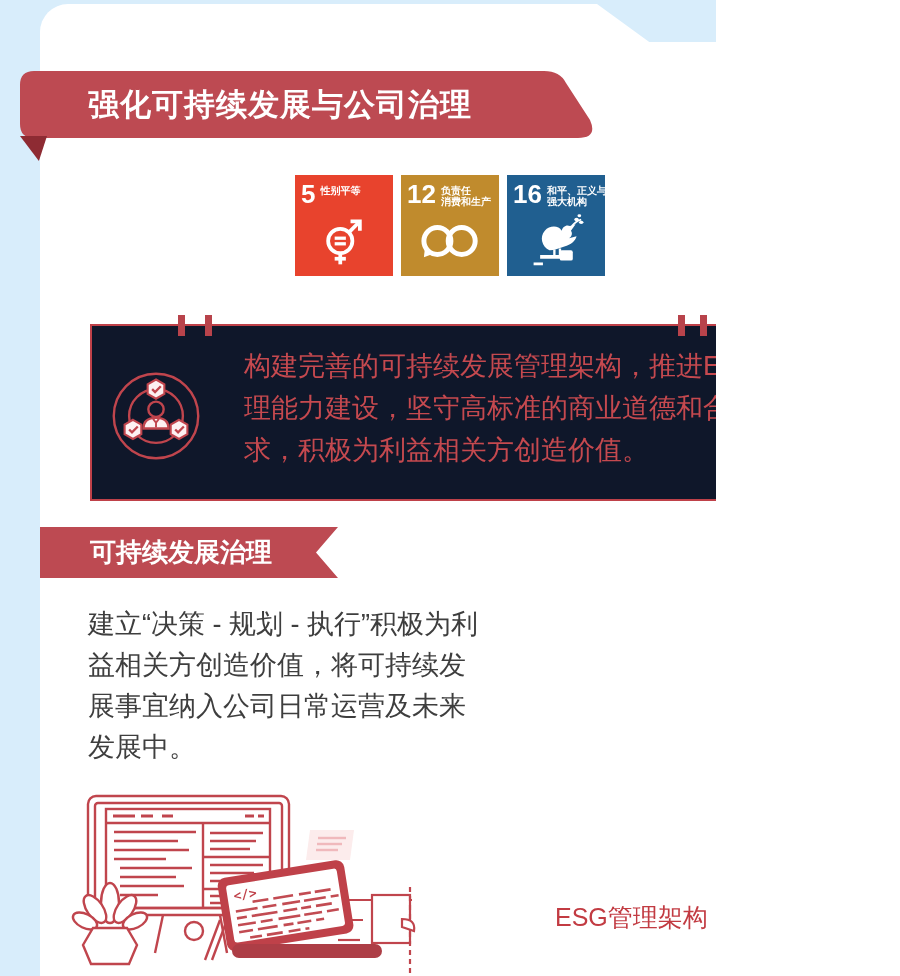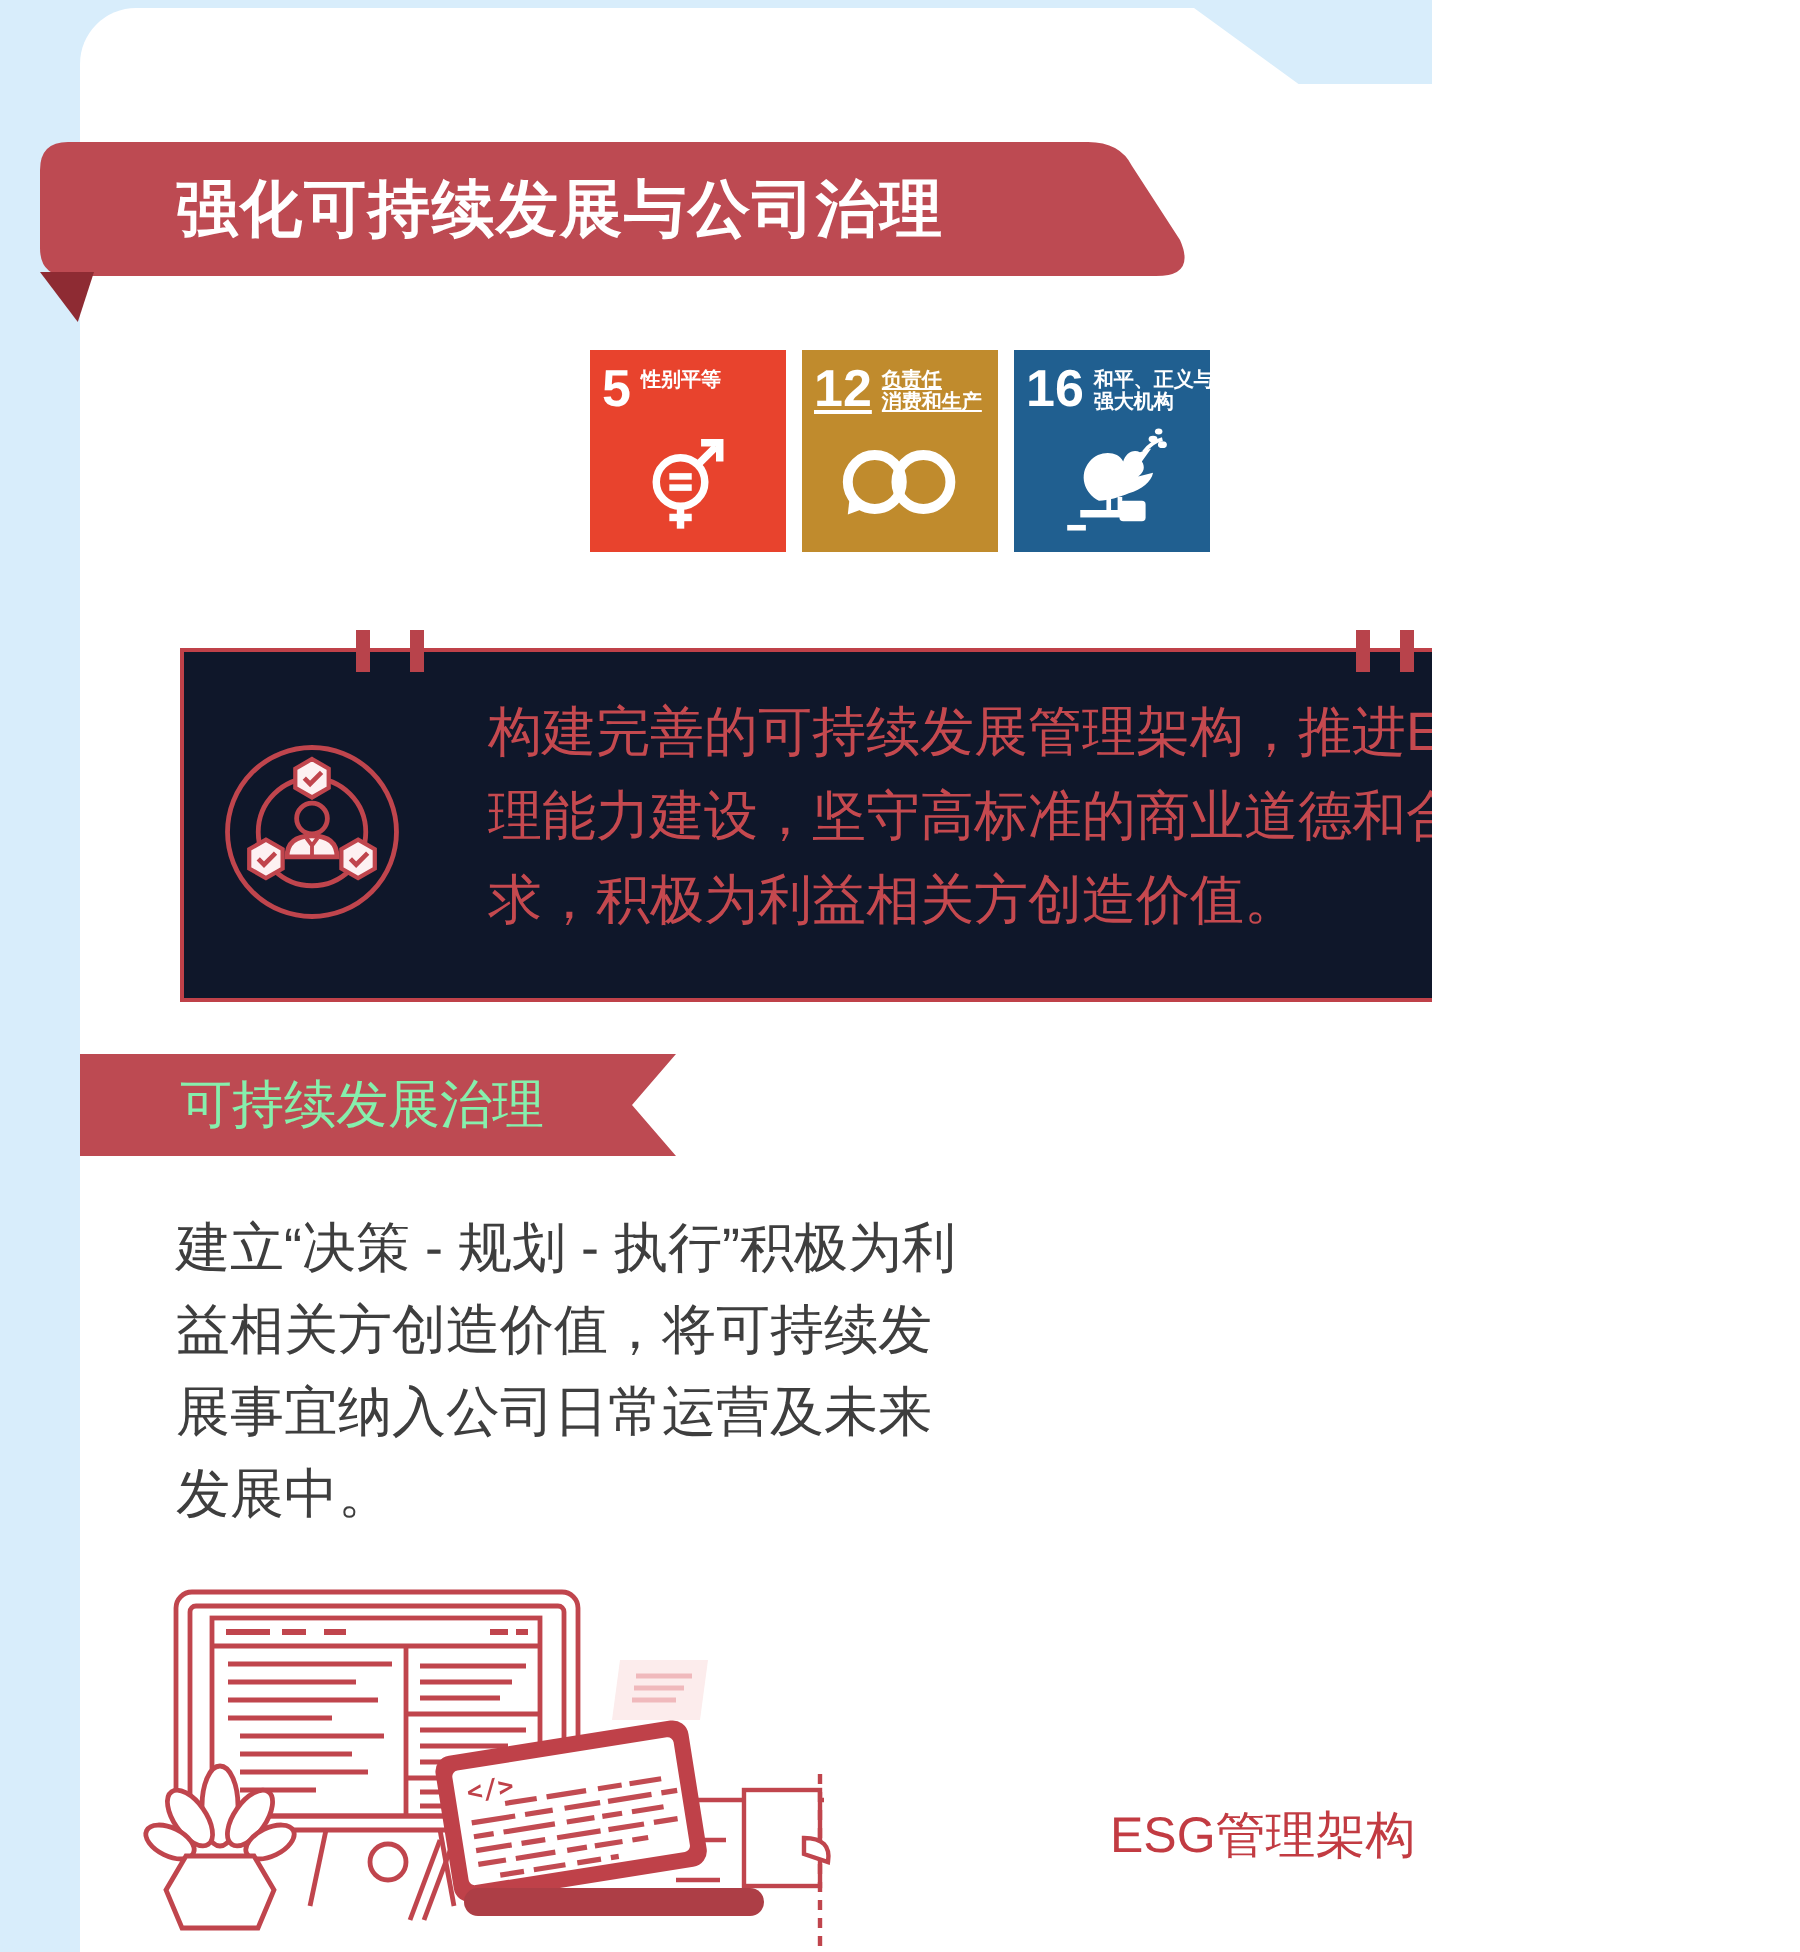--- a/index.html
+++ b/index.html
@@ -33,21 +33,21 @@
   .hl-box{position:absolute;left:90px;top:324px;width:712px;height:173px;
           background:#0f172a;border:2px solid #bf4149;}
   .staple{position:absolute;top:-11px;width:7px;height:21px;background:#b8434b;}
   .hl-icon{position:absolute;left:16px;top:42px;}
   .hl-text{position:absolute;left:152px;top:19px;width:560px;
            font-size:27px;line-height:42px;color:#c5494f;}
 
   
   .ribbon{position:absolute;left:40px;top:527px;width:298px;height:51px;
           clip-path:polygon(0 0,100% 0,calc(100% - 22px) 50%,100% 100%,0 100%);}
-  .ribbon-text{padding-left:50px;line-height:51px;font-size:26px;font-weight:400;color:#86efac;white-space:nowrap;}
+  .ribbon-text{padding-left:50px;line-height:51px;font-size:26px;font-weight:700;color:#ffffff;white-space:nowrap;}
 
   .body-par{position:absolute;left:88px;top:604px;width:400px;
             font-size:27px;line-height:41px;color:#3e3e3e;}
 
   .illus{position:absolute;left:58px;top:783px;}
   .illus-caption{position:absolute;left:555px;top:901px;font-size:25px;color:#c23b42;white-space:nowrap;}
 </style>
 </head>
 <body>
 
@@ -82,21 +82,21 @@
             <line x1="20" y1="36" x2="32" y2="36" stroke-width="3.5"></line>
             <line x1="35" y1="24" x2="45" y2="14"></line>
             <polyline points="37,12 47,12 47,22"></polyline>
             <line x1="26" y1="46" x2="26" y2="58"></line>
             <line x1="20" y1="52" x2="32" y2="52"></line>
           </g>
         </svg>
       </div>
     </div>
 
-    <div class="sdg-tile" style="background: rgb(192, 139, 45); text-decoration: underline;">
+    <div class="sdg-tile" style="background: rgb(192, 139, 45);">
       <div class="sdg-head">
         <div class="sdg-num">12</div>
         <div class="sdg-label">
           <span>负责任</span>
           <span>消费和生产</span>
         </div>
       </div>
       <div class="sdg-icon" style="bottom:14px;">
         <svg width="72" height="42" viewBox="0 0 80 46">
           <g stroke="#fff" stroke-width="5.5" fill="none">

